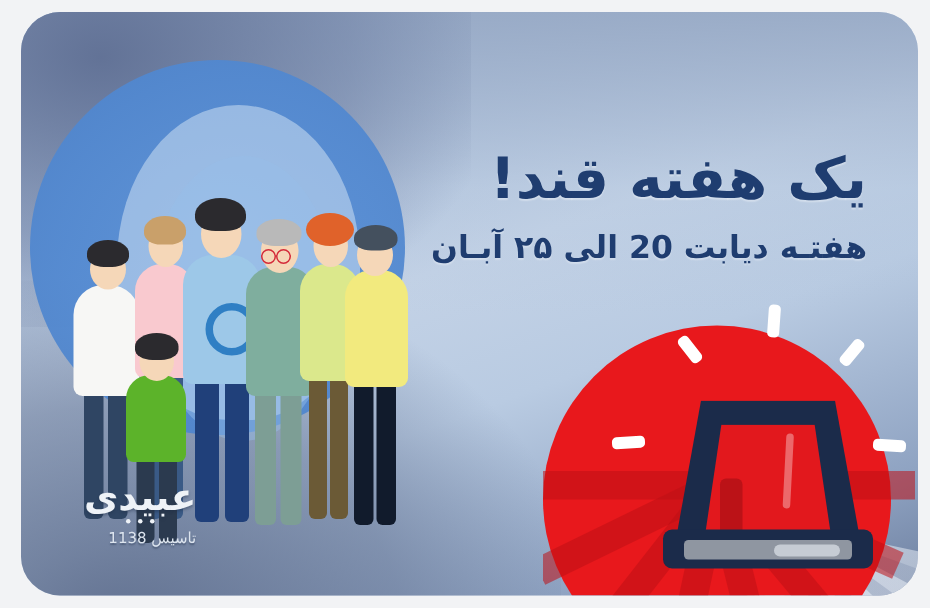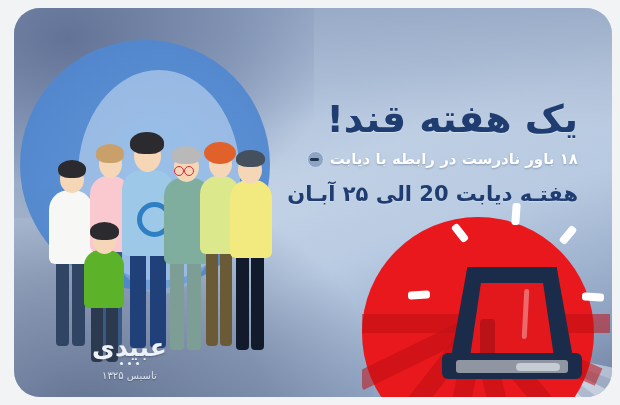--- a/index.html
+++ b/index.html
@@ -151,22 +151,22 @@
     width:9px;height:3px;border-radius:2px;background:#23344f;
   }
   .dateline{
     margin-top:13px;
     font-size:21px;font-weight:bold;color:#1f3d70;
     letter-spacing:.5px;
     text-shadow:0 1px 1px rgba(255,255,255,.3);
   }
   
   .logo{
-    position:absolute;left:42px;bottom:16px;
-    text-align:center;direction:rtl;margin-left:36px;
+    position:absolute;left:42px;bottom:32px;
+    direction:rtl;
   }
   .logo-mark{
     font-size:25px;font-weight:bold;color:#eef2f7;
     letter-spacing:1px;line-height:1;
     text-shadow:0 1px 2px rgba(30,44,70,.4);
   }
   .logo-dots{
     margin-top:2px;height:4px;
     display:flex;justify-content:center;gap:5px;
   }
@@ -292,31 +292,27 @@
         <div class="lens-sh"></div>
         <div class="siren-base">
           <div class="base-bar"></div>
           <div class="base-hl"></div>
         </div>
       </div>
     </div>
 
     <div class="text-block">
       <div class="headline">یک هفته قند!</div>
-      <div class="subline">
-        <span>۱۸ باور نادرست در رابطه با دیابت</span>
-        <span class="badge-icon"></span>
-      </div>
       <div class="dateline">هفتـه دیابت   20 الی ۲۵ آبـان</div>
     </div>
 
     <div class="logo">
       <div class="logo-mark">عبیدی</div>
       <div class="logo-dots">
           <i></i>
           <i></i>
           <i></i>
         </div>
-      <div class="logo-sub">تاسیس ۱۳۲۵</div>
+      <div class="logo-sub">تاسیس 1138</div>
     </div>
 
   </div>
 </div>
 
 </body></html>

